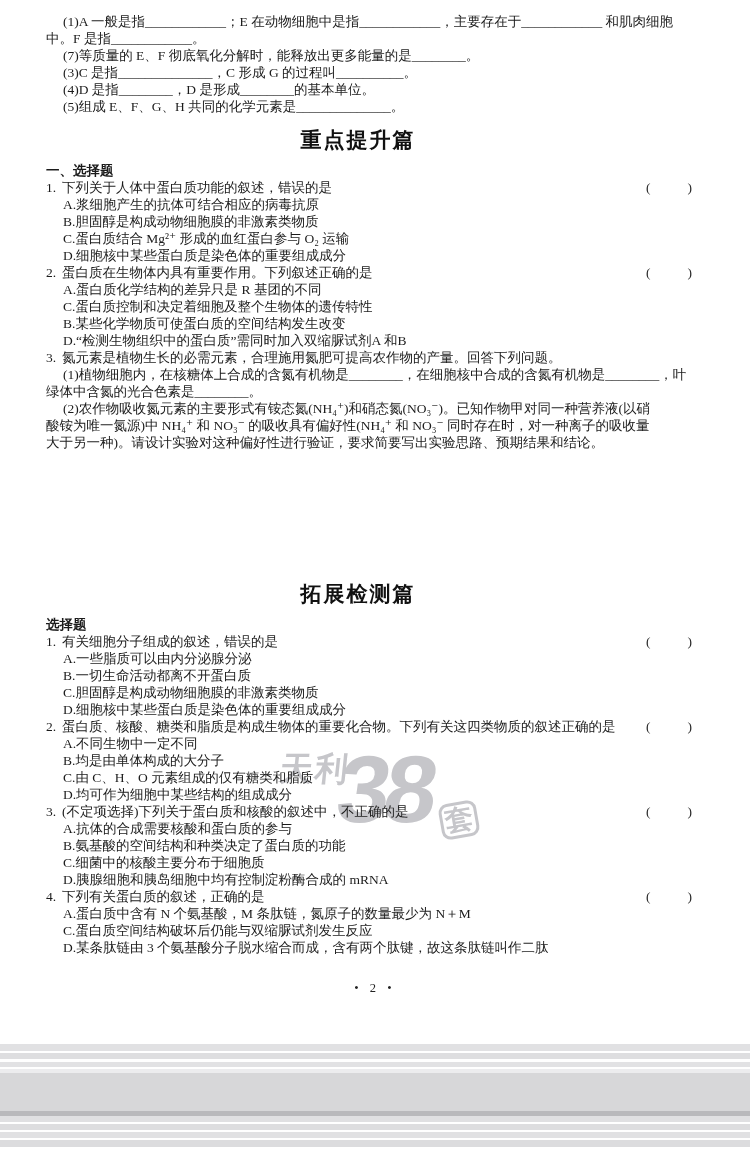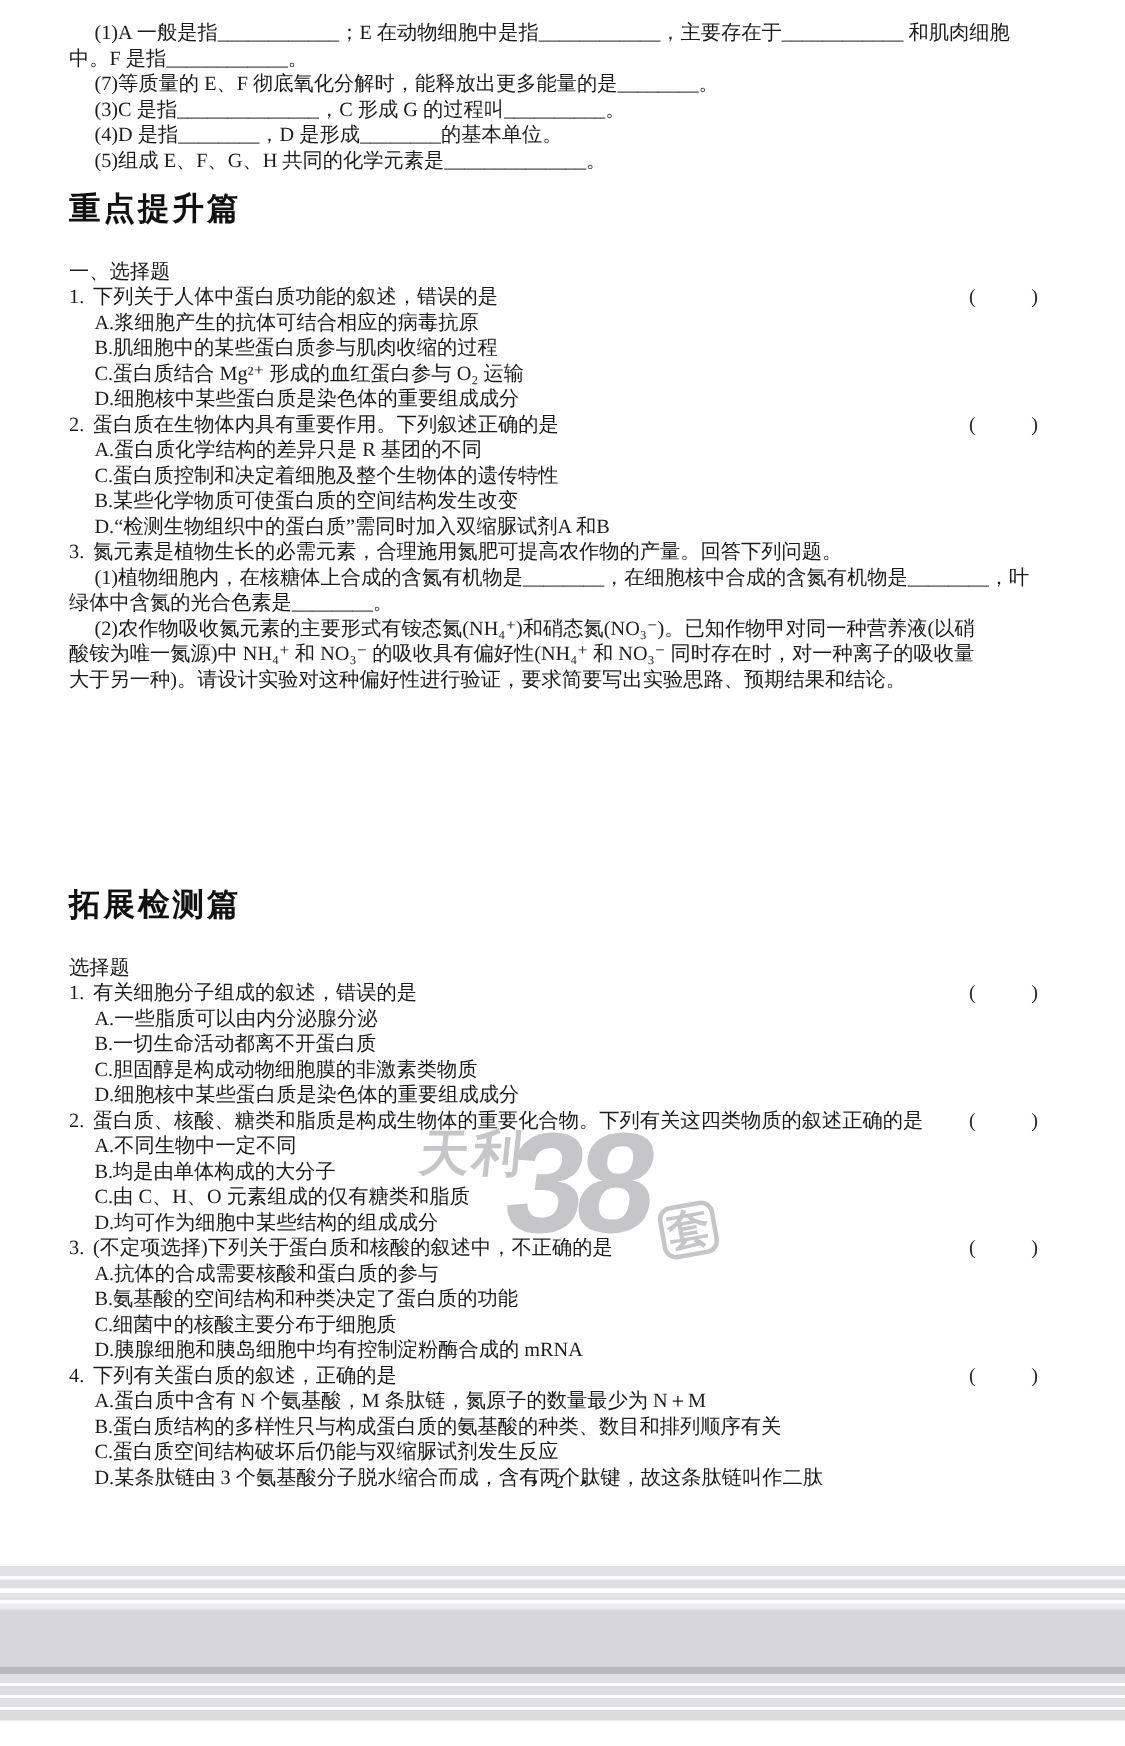--- a/index.html
+++ b/index.html
@@ -10,26 +10,26 @@
   }
   .content{position:absolute;top:0;left:0;width:708px;z-index:1;
     padding:13px 38px 0 46px;box-sizing:border-box;}
   .ln{white-space:nowrap;position:relative;height:17px;}
   .ind{padding-left:17px;}
   .qnum{display:inline-block;min-width:16px;}
   .paren{position:absolute;left:600px;top:0;width:46px;display:flex;
     justify-content:space-between;color:#2a2a2a;}
   .sec-title{
     font-family:"Liberation Sans","DejaVu Sans",sans-serif;font-weight:bold;
-    font-size:21px;line-height:24px;text-align:left;letter-spacing:2px;
+    font-size:21px;line-height:24px;text-align:center;letter-spacing:2px;
     margin:13px 0 10px 0;color:#111;
   }
   .part-label{
-    font-family:"Liberation Sans","DejaVu Sans",sans-serif;font-weight:normal;
-    font-size:13.5px;height:17px;white-space:nowrap;margin-top:20px;
+    font-family:"Liberation Sans","DejaVu Sans",sans-serif;font-weight:bold;
+    font-size:13.5px;height:17px;white-space:nowrap;
   }
   .spacer{height:118px;}
   .page-number{
     position:absolute;top:980px;left:0;width:750px;text-align:center;
     font-size:12.5px;letter-spacing:4px;z-index:1;color:#222;
   }
   
   .watermark{position:absolute;left:280px;top:748px;width:210px;height:112px;
     z-index:0;color:#c6c6ca;pointer-events:none;
     font-family:"Liberation Sans","DejaVu Sans",sans-serif;}
@@ -81,21 +81,21 @@
 
   <div>
     <div class="ln">
       <span class="qnum">1.</span><span>下列关于人体中蛋白质功能的叙述，错误的是</span>
       <span class="paren">
           <span>(</span>
           <span>)</span>
         </span>
     </div>
     <div class="ln ind">A.浆细胞产生的抗体可结合相应的病毒抗原</div>
-    <div class="ln ind">B.肌细胞中的某些蛋白质参与肌肉收缩的过程</div>
+    <div class="ln ind">B.胆固醇是构成动物细胞膜的非激素类物质</div>
     <div class="ln ind">C.蛋白质结合 Mg²⁺ 形成的血红蛋白参与 O₂ 运输</div>
     <div class="ln ind">D.细胞核中某些蛋白质是染色体的重要组成成分</div>
   </div>
 
   <div>
     <div class="ln">
       <span class="qnum">2.</span><span>蛋白质在生物体内具有重要作用。下列叙述正确的是</span>
       <span class="paren">
           <span>(</span>
           <span>)</span>
@@ -168,21 +168,20 @@
 
   <div>
     <div class="ln">
       <span class="qnum">4.</span><span>下列有关蛋白质的叙述，正确的是</span>
       <span class="paren">
           <span>(</span>
           <span>)</span>
         </span>
     </div>
     <div class="ln ind">A.蛋白质中含有 N 个氨基酸，M 条肽链，氮原子的数量最少为 N＋M</div>
-    <div class="ln ind">B.蛋白质结构的多样性只与构成蛋白质的氨基酸的种类、数目和排列顺序有关</div>
     <div class="ln ind">C.蛋白质空间结构破坏后仍能与双缩脲试剂发生反应</div>
     <div class="ln ind">D.某条肽链由 3 个氨基酸分子脱水缩合而成，含有两个肽键，故这条肽链叫作二肽</div>
   </div>
 
 </div>
 
 <div class="page-number">• 2 •</div>
 
 <div class="edge">
   <div class="s1"></div>

